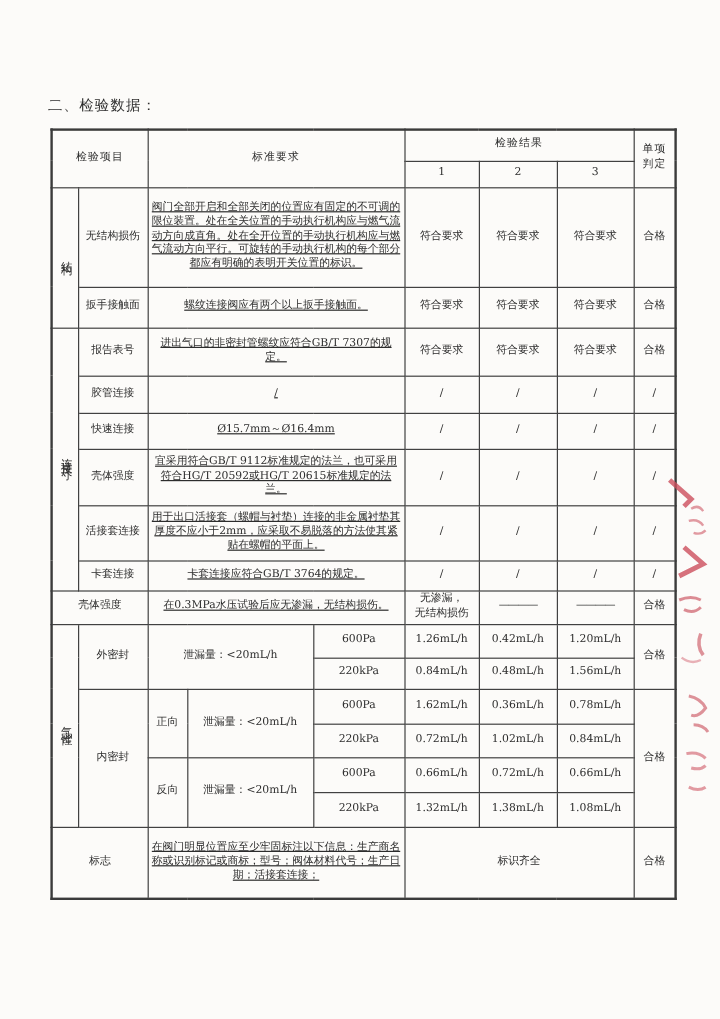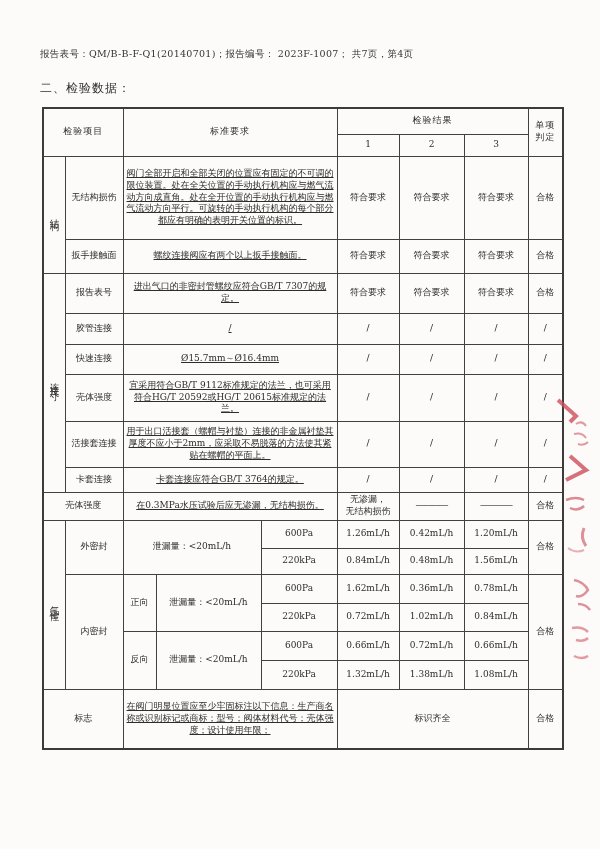--- a/index.html
+++ b/index.html
@@ -32,21 +32,20 @@
   }
   td.prewrap{white-space:pre-line;}
   td.dash{letter-spacing:-1px;color:#3a3a3a;}
   .stamp{position:absolute;pointer-events:none;}
 </style>
 </head>
 <body>
 
 <div id="page">
 
-  <div class="topline">报告表号：QM/B-B-F-Q1(20140701)；报告编号： 2023F-1007； 共7页，第4页</div>
   <div class="section-title">二、检验数据：</div>
 
   <table class="report">
     <colgroup>
       <col style="width:22px">
         <col style="width:58px">
         <col style="width:33px">
       <col style="width:105px">
         <col style="width:76px">
         <col style="width:62px">
@@ -199,21 +198,21 @@
 
     <tr style="height:29px">
       <td>220kPa</td>
       <td>1.32mL/h</td>
       <td>1.38mL/h</td>
       <td>1.08mL/h</td>
     </tr>
 
     <tr style="height:60px">
       <td colspan="2">标志</td>
-      <td class="std" colspan="3">在阀门明显位置应至少牢固标注以下信息：生产商名称或识别标记或商标；型号；阀体材料代号；壳体强度；设计使用年限；</td>
+      <td class="std" colspan="3">在阀门明显位置应至少牢固标注以下信息：生产商名称或识别标记或商标；型号；阀体材料代号；生产日期；活接套连接；</td>
       <td colspan="3">标识齐全</td>
       <td>合格</td>
     </tr>
   </tbody>
     </table>
 
   <svg class="stamp" style="left:556px;top:396px" width="42" height="88" viewBox="0 0 42 88">
     <path d="M2 4 L20 20 L14 26" stroke="#cc4f5c" stroke-width="4" fill="none" opacity="0.8"></path>
     <path d="M14 60 L30 74 L10 84" stroke="#cc4f5c" stroke-width="4" fill="none" opacity="0.8"></path>
     <path d="M20 28 q6 -4 10 2 M18 38 q8 -2 12 4 M22 48 q6 2 10 -2" stroke="#d6707c" stroke-width="2" fill="none" opacity="0.7"></path>

